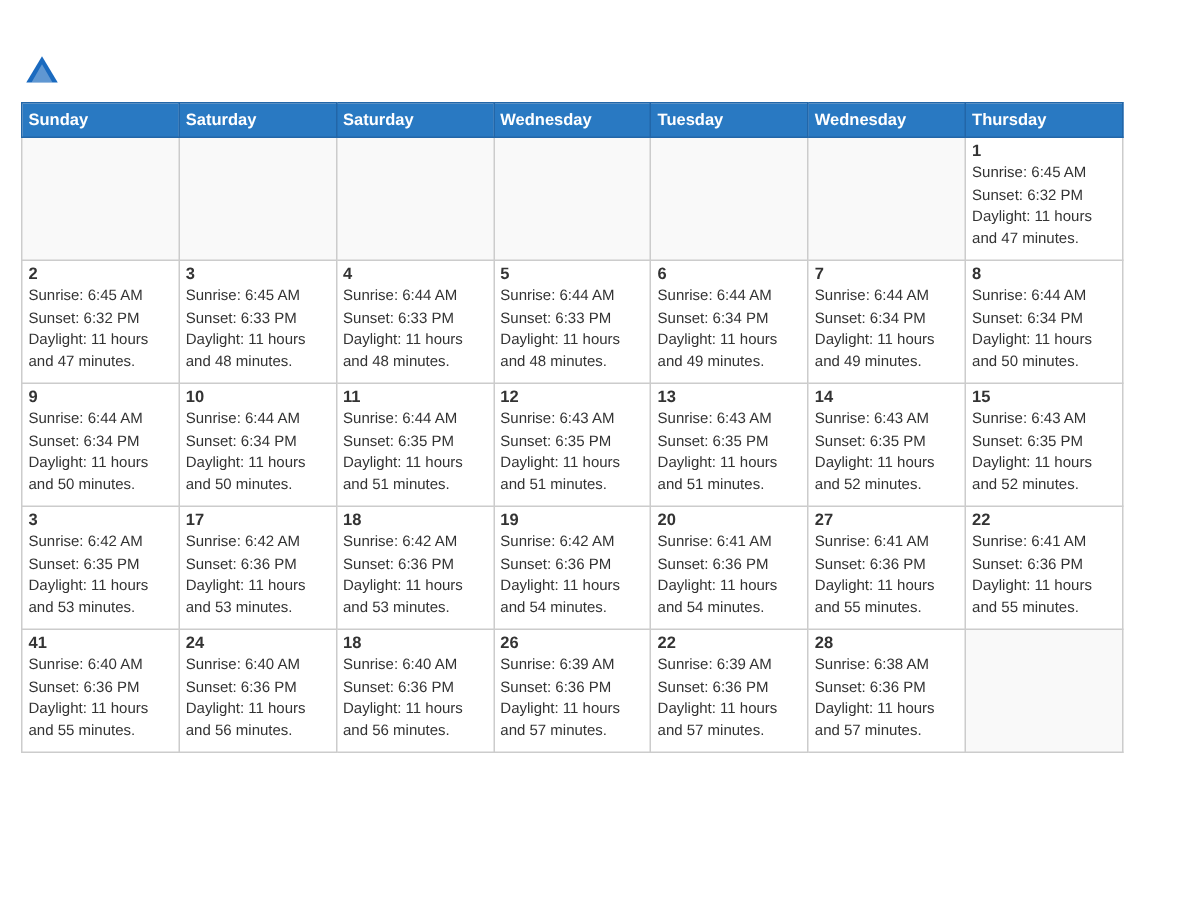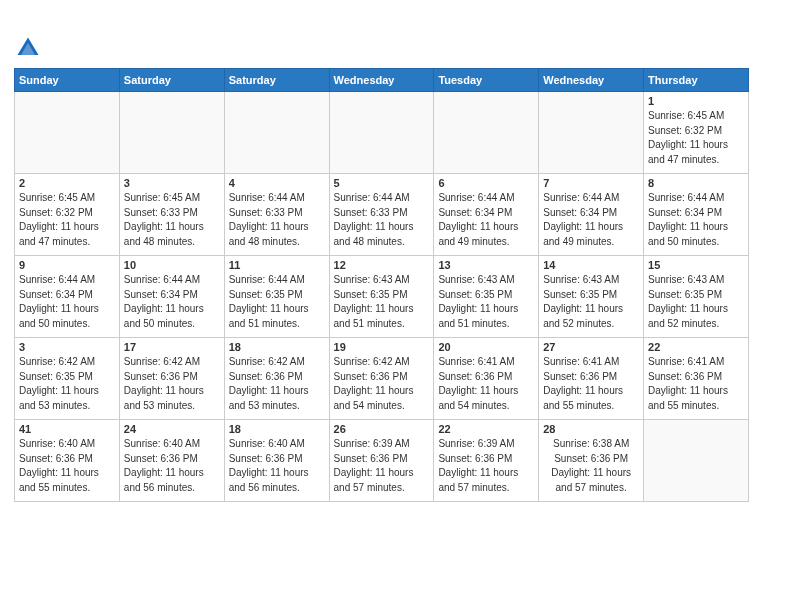--- a/index.html
+++ b/index.html
@@ -330,21 +330,21 @@
           </td>
           <td>
             <span class="day-num">22</span>
             <div class="day-info" style="white-space: pre-line;">Sunrise: 6:39 AM
 Sunset: 6:36 PM
 Daylight: 11 hours
 and 57 minutes.</div>
           </td>
           <td>
             <span class="day-num">28</span>
-            <div class="day-info" style="white-space: pre-line; text-align: center;">Sunrise: 6:38 AM
+            <div class="day-info" style="white-space: pre-line;">Sunrise: 6:38 AM
 Sunset: 6:36 PM
 Daylight: 11 hours
 and 57 minutes.</div>
           </td>
           <td class="empty"></td>
         </tr>
       </tbody>
   </table>
 </div>
 

